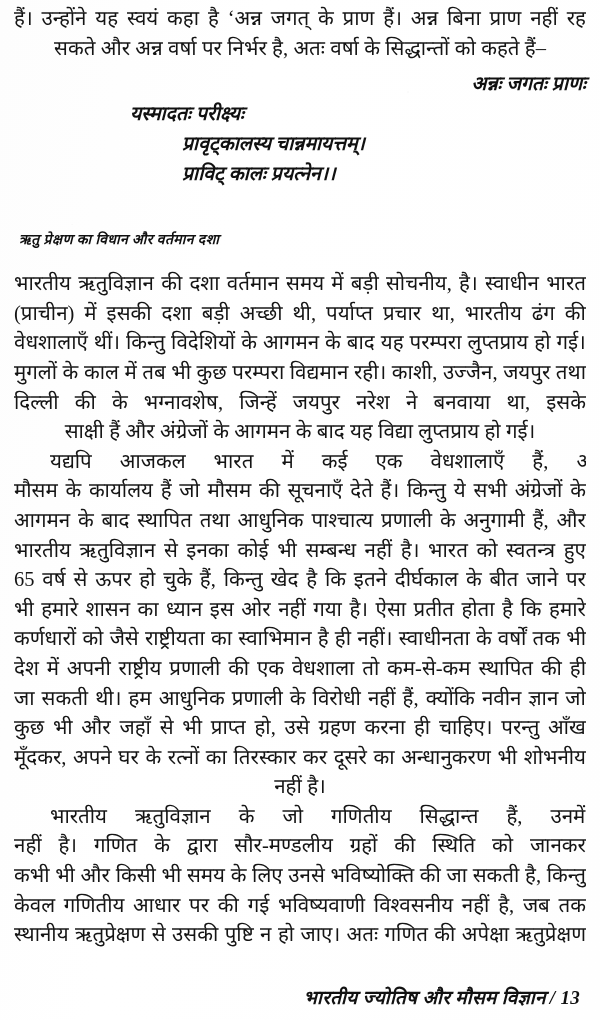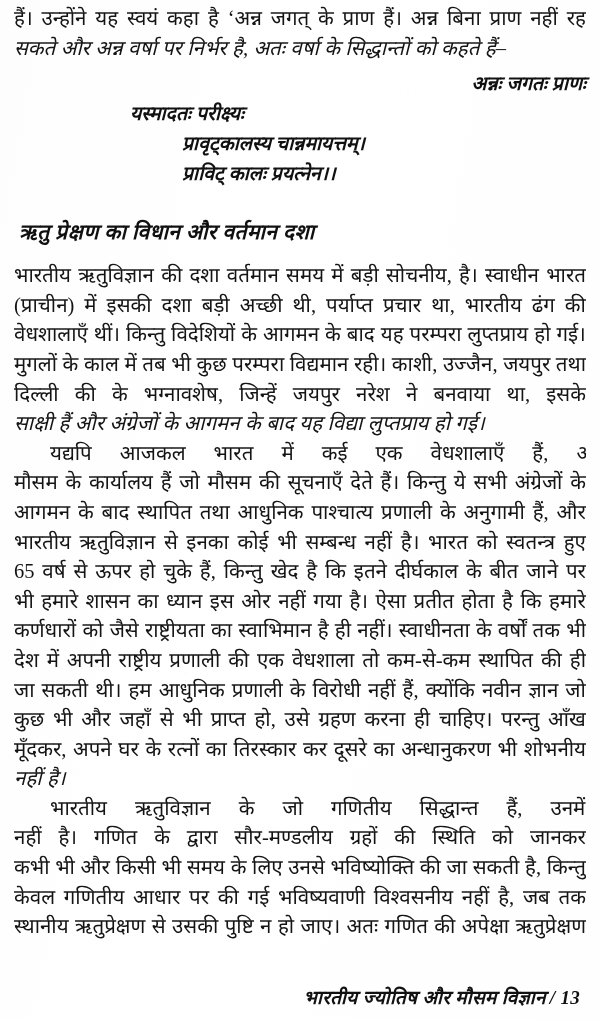--- a/index.html
+++ b/index.html
@@ -59,22 +59,21 @@
     color: #141414;
     white-space: nowrap;
     overflow: hidden;
   }
   
   .para .line.just {
     justify-content: space-between;
   }
   
   .para .line.last {
-    justify-content: flex-start;
-    font-style: italic;
+    justify-content: center;
   }
   .para .line.last .w + .w {
     margin-left: 0.26em;
   }
   .para .line .w {
     display: inline-block;
   }
   
   .para .line.indent {
     padding-left: 36px;
@@ -98,24 +97,24 @@
   #verse .verse-line.p1 { padding-left: 124px; text-align: right; }
   #verse .verse-line.p2 { padding-left: 168px; }
   #verse .verse-line.p3 { padding-left: 116px; }
   #verse .verse-line.p4 { padding-left: 168px; }
 
   
   #section-heading {
     font-family: "Liberation Serif", "DejaVu Serif", serif;
     font-style: italic;
     font-weight: 700;
-    font-size: 21px;
+    font-size: 14px;
     line-height: 30px;
     color: #101010;
-    margin: 28px 0 14px 5px;
+    margin: 36px 0 14px 5px;
     white-space: nowrap;
     letter-spacing: 0.4px;
   }
 
   
   .para + .para { margin-top: 0; }
 
   
   #footer {
     position: absolute;

